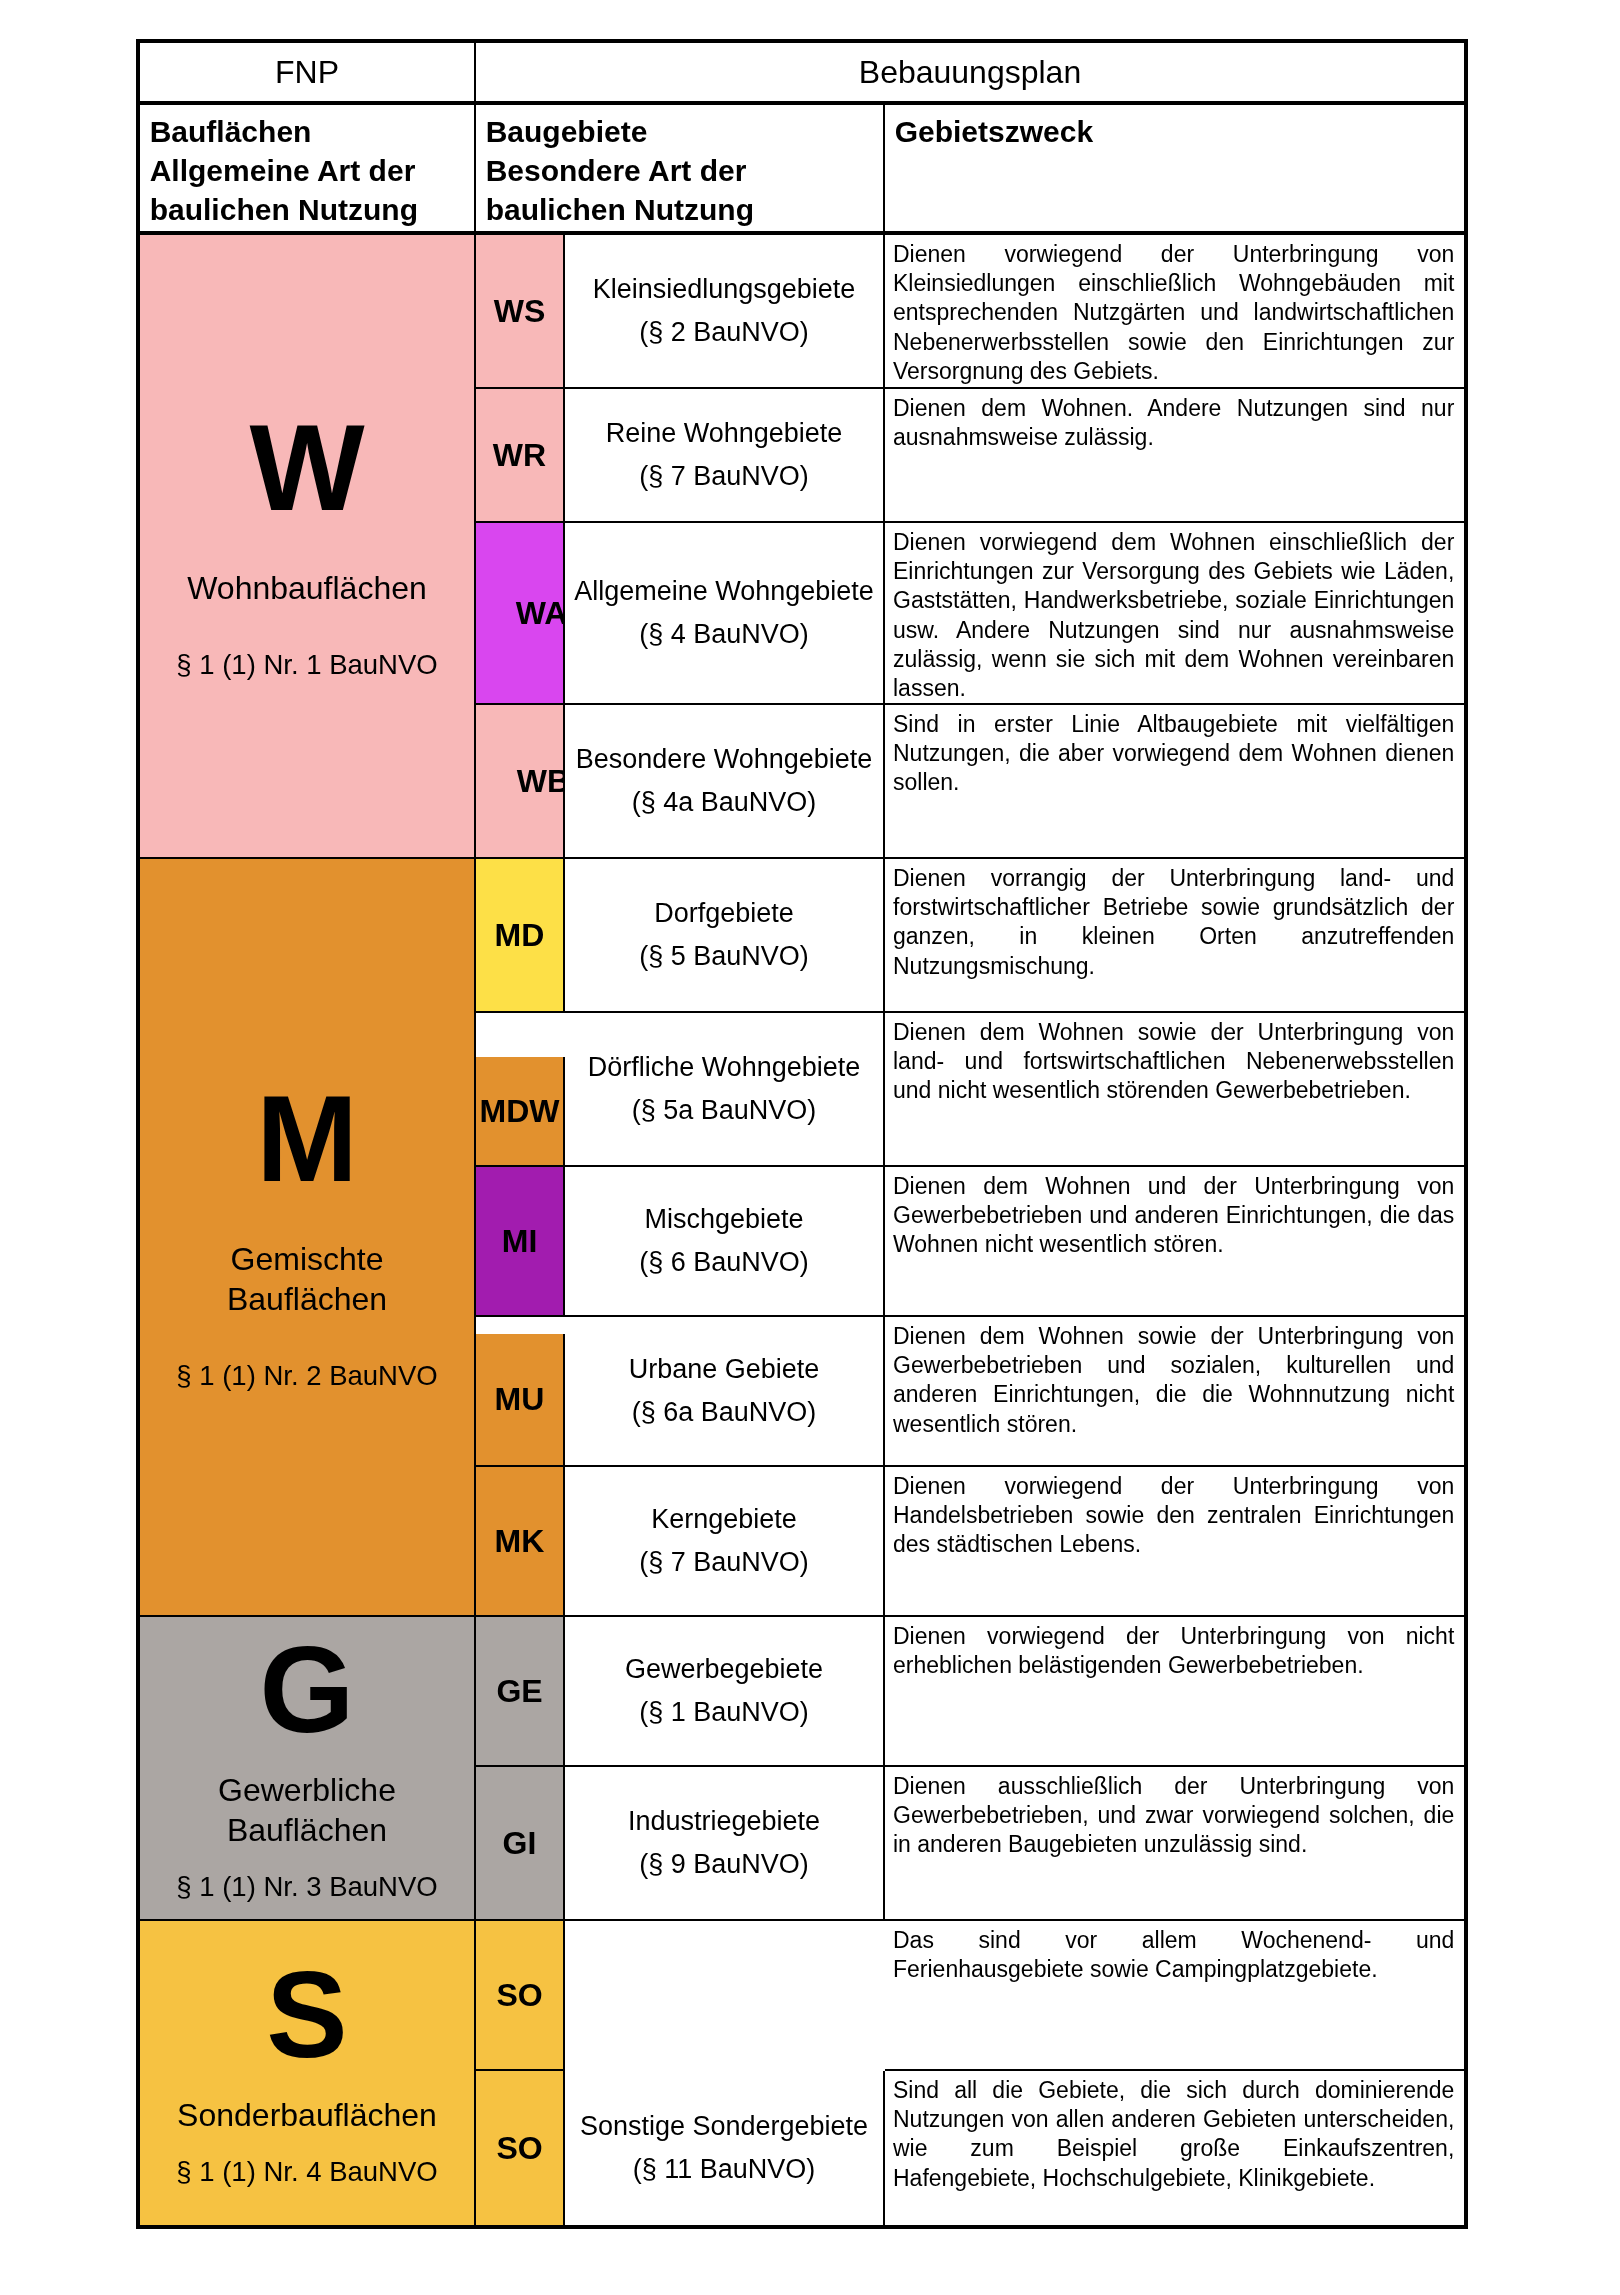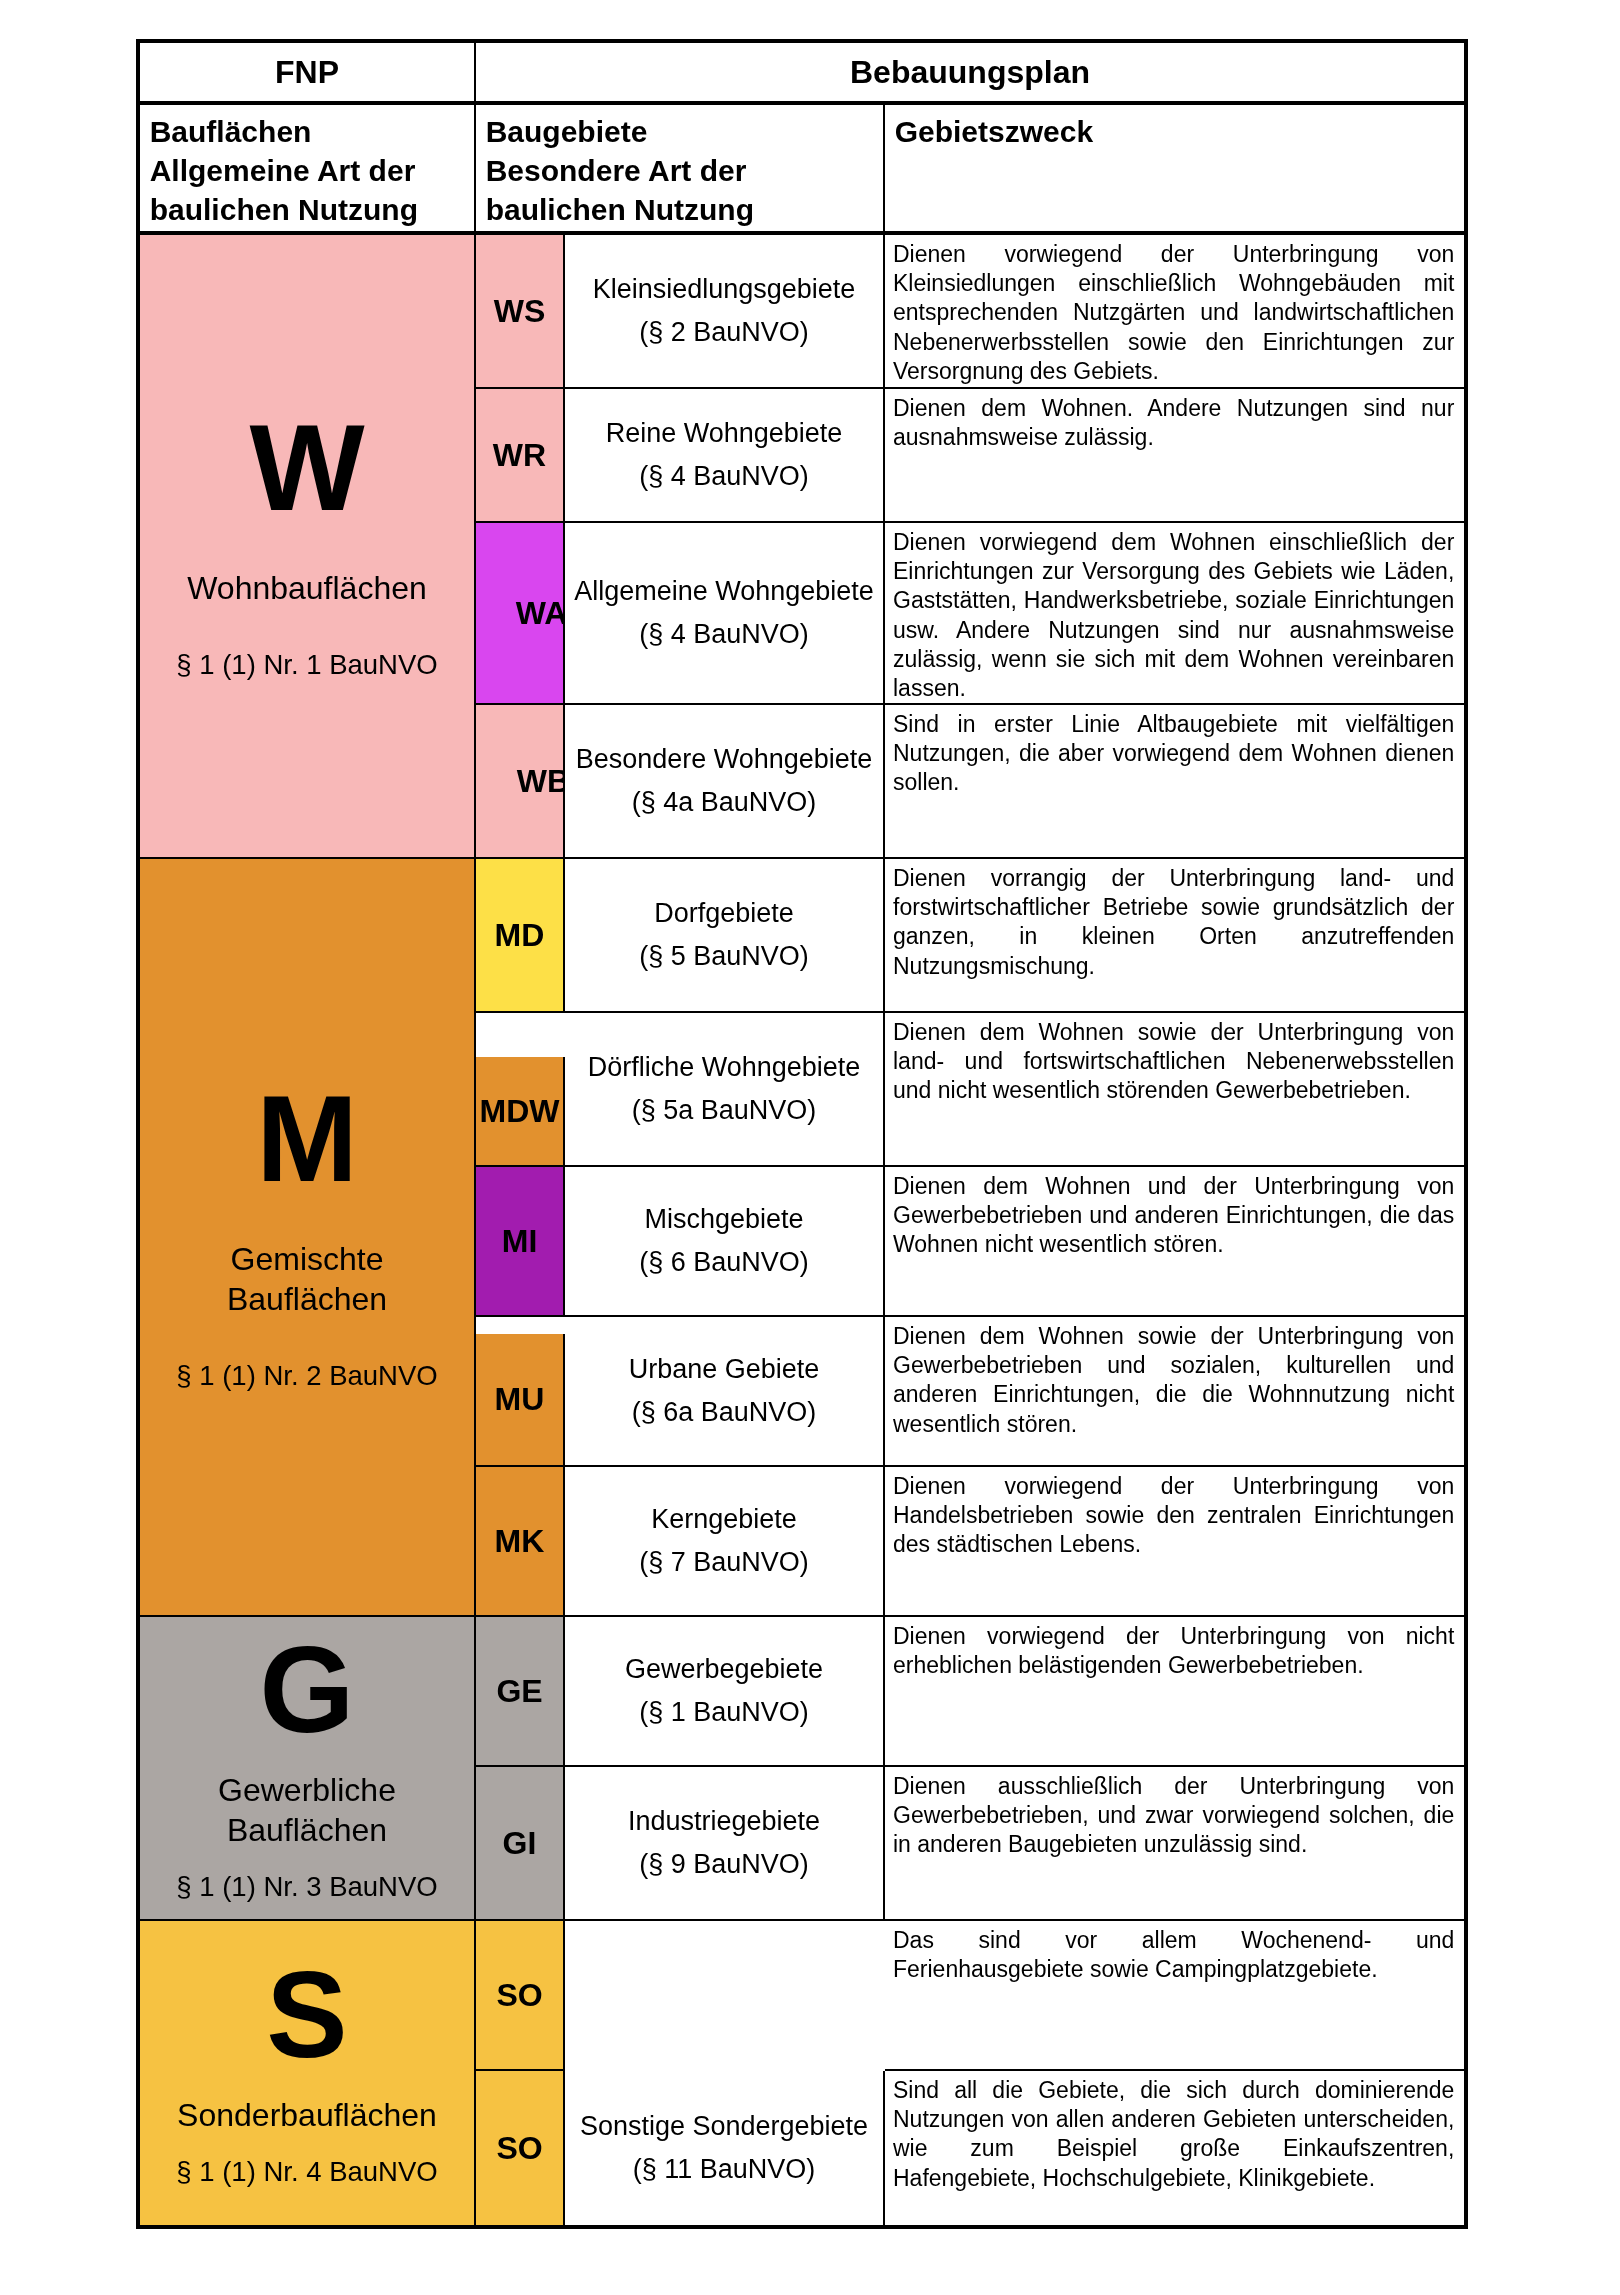--- a/index.html
+++ b/index.html
@@ -19,21 +19,21 @@
   .r1{grid-row:1}.r2{grid-row:2}.r3{grid-row:3}.r4{grid-row:4}.r5{grid-row:5}
   .r6{grid-row:6}.r7{grid-row:7}.r8{grid-row:8}.r9{grid-row:9}.r10{grid-row:10}
   .r11{grid-row:11}.r12{grid-row:12}.r13{grid-row:13}.r14{grid-row:14}.r15{grid-row:15}
   .c1{grid-column:1}.c2{grid-column:2}.c3{grid-column:3}.c4{grid-column:4}
   .c24{grid-column:2/5}.c23{grid-column:2/4}
   .sw{grid-column:1;grid-row:3/7}
   .sm{grid-column:1;grid-row:7/12}
   .sg{grid-column:1;grid-row:12/14}
   .ss{grid-column:1;grid-row:14/16}
 
-  .hdr1{display:flex;align-items:center;justify-content:center;font-weight:bold;font-size:32px;}
+  .hdr1{display:flex;align-items:center;justify-content:center;font-weight:normal;font-size:32px;}
   .hdr2{font-weight:bold;font-size:30px;line-height:1.3;padding:6.5px 9.7px;white-space:pre-line;}
   .code-cell{display:flex;align-items:center;justify-content:center;font-weight:bold;font-size:32px;}
   .gebiet-cell{display:flex;align-items:center;justify-content:center;text-align:center;
     font-size:27px;line-height:1.6;white-space:pre-line;background:#fff;}
   .zweck-cell{font-size:23px;line-height:1.27;text-align:justify;padding:4.9px 9.7px 4.9px 8px;background:#fff;}
   .section-cell{display:flex;flex-direction:column;align-items:center;justify-content:center;
     text-align:center;gap:41px;}
   .section-cell.tight{gap:21px;}
   .big-letter{font-size:122px;font-weight:bold;line-height:0.95;}
   .sec-name{font-size:32px;line-height:1.25;white-space:pre-line;}
@@ -62,21 +62,21 @@
       <span class="sec-law">§ 1 (1) Nr. 1 BauNVO</span>
     </div>
 
     <div class="cell r3 c2 code-cell" style="background-color: rgb(248, 184, 184);">WS</div>
     <div class="cell r3 c3 gebiet-cell"><span>Kleinsiedlungsgebiete
 (§ 2 BauNVO)</span></div>
     <div class="cell r3 c4 zweck-cell noR">Dienen vorwiegend der Unterbringung von Kleinsiedlungen einschließlich Wohngebäuden mit entsprechenden Nutzgärten und landwirtschaftlichen Nebenerwerbsstellen sowie den Einrichtungen zur Versorgnung des Gebiets.</div>
 
     <div class="cell r4 c2 code-cell" style="background-color: rgb(248, 184, 184);">WR</div>
     <div class="cell r4 c3 gebiet-cell"><span>Reine Wohngebiete
-(§ 4 BauNVO)</span></div>
+(§ 7 BauNVO)</span></div>
     <div class="cell r4 c4 zweck-cell noR">Dienen dem Wohnen. Andere Nutzungen sind nur ausnahmsweise zulässig.</div>
 
     <div class="cell r5 c2 code-cell" style="background-color: #d946ef; padding-left: 44px;">WA</div>
     <div class="cell r5 c3 gebiet-cell"><span>Allgemeine Wohngebiete
 (§ 4 BauNVO)</span></div>
     <div class="cell r5 c4 zweck-cell noR">Dienen vorwiegend dem Wohnen einschließlich der Einrichtungen zur Versorgung des Gebiets wie Läden, Gaststätten, Handwerksbetriebe, soziale Einrichtungen usw. Andere Nutzungen sind nur ausnahmsweise zulässig, wenn sie sich mit dem Wohnen vereinbaren lassen.</div>
 
     <div class="cell r6 c2 code-cell" style="background-color: rgb(248, 184, 184); padding-left: 48px;">WB</div>
     <div class="cell r6 c3 gebiet-cell"><span>Besondere Wohngebiete
 (§ 4a BauNVO)</span></div>

